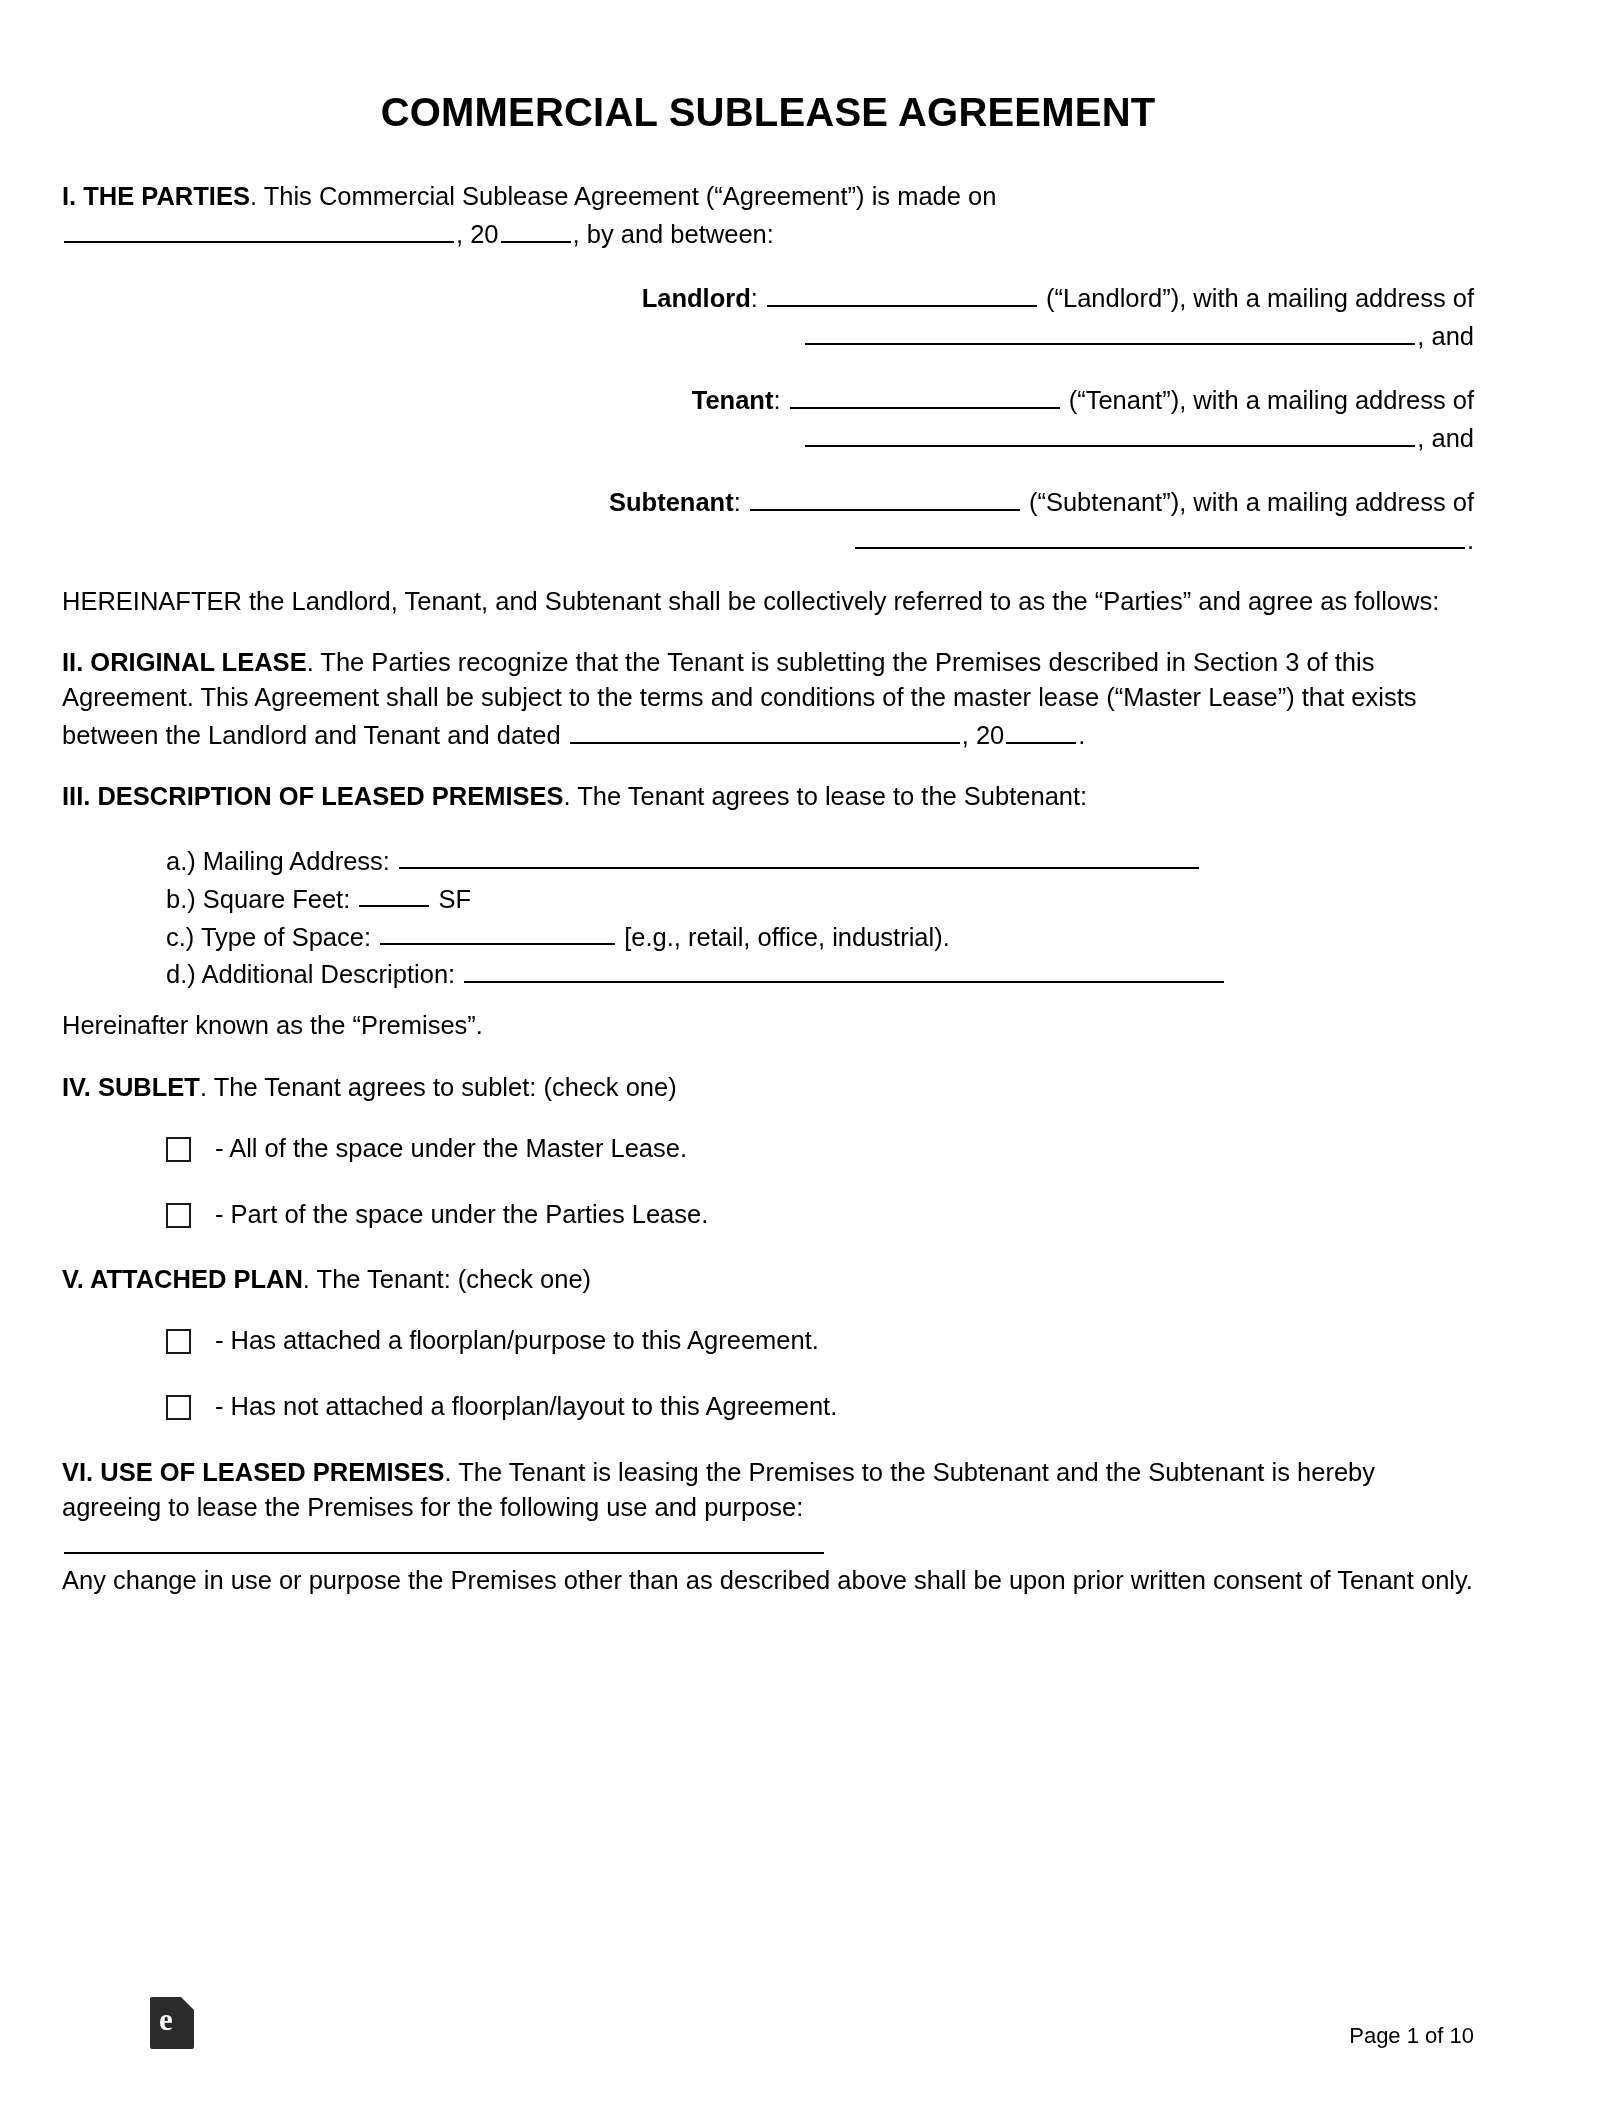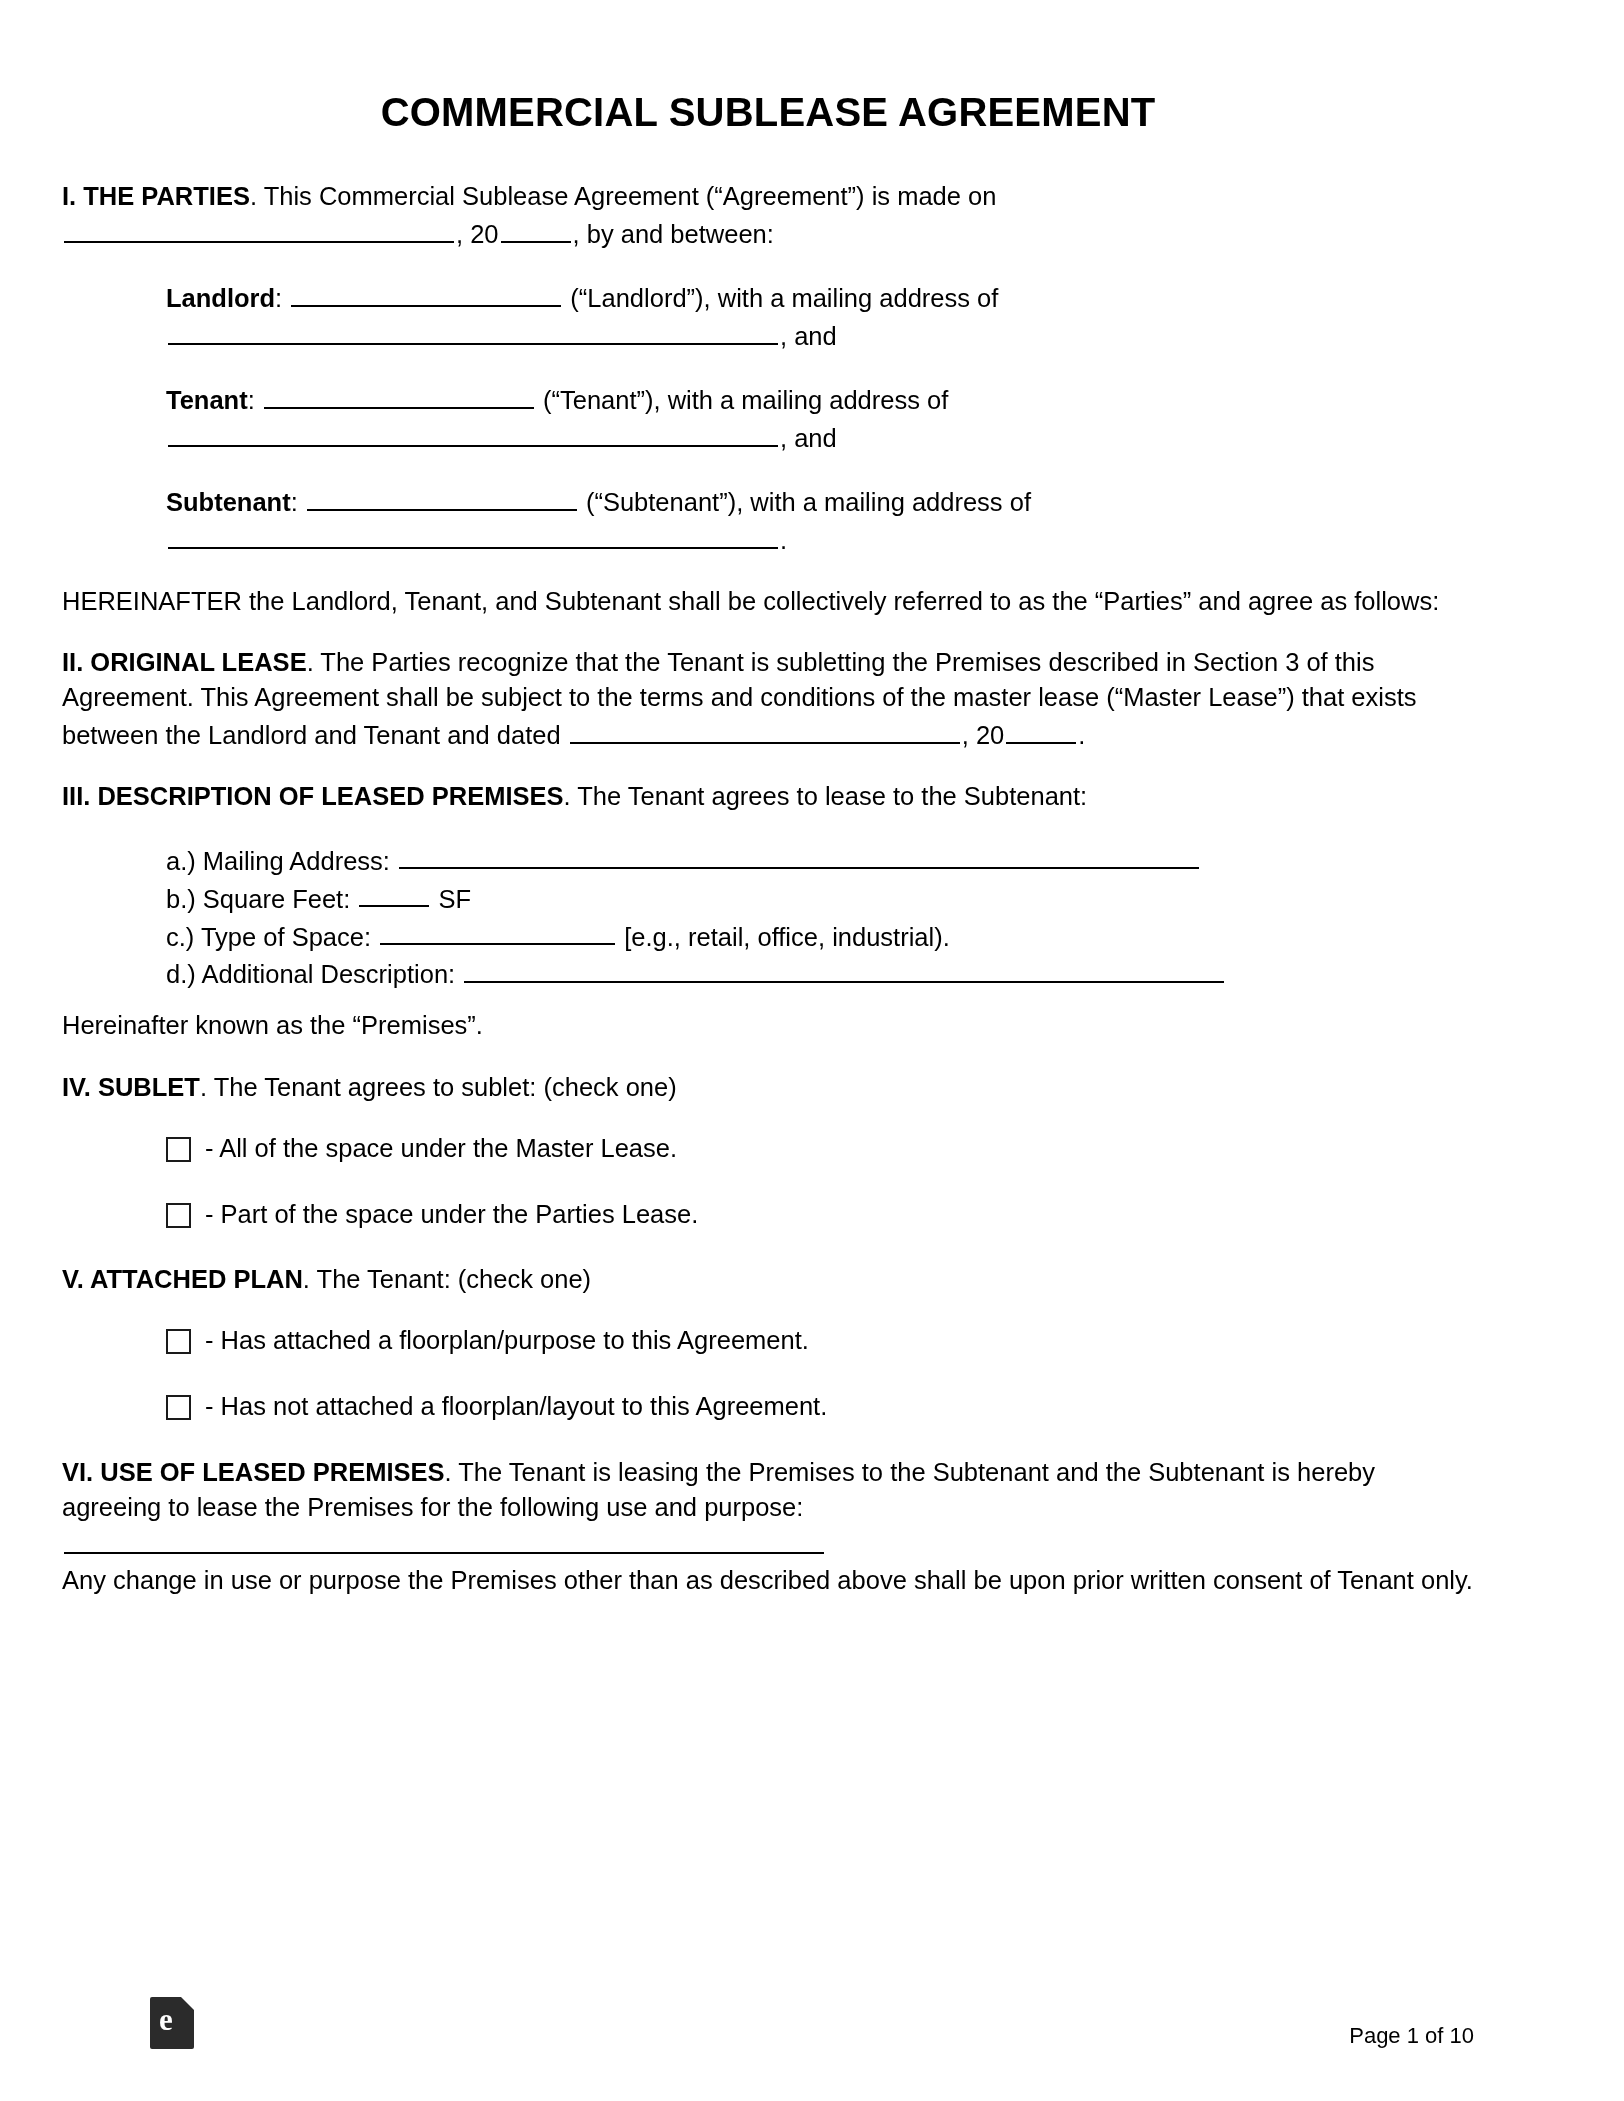--- a/index.html
+++ b/index.html
@@ -33,20 +33,21 @@
     font-size: 25.5px;
     line-height: 1.38;
     margin: 0 0 26px 0;
     text-align: left;
   }
   .para.tight {
     margin-bottom: 0;
   }
   .indent {
     margin-left: 104px;
+    text-align: right;
   }
   .indent-list {
     margin-left: 104px;
     font-size: 25.5px;
     line-height: 1.42;
   }
   .sec {
     font-weight: bold;
   }
   .lbl {
@@ -65,21 +66,21 @@
   .b-xl { width: 390px; }
   .b-full { width: 760px; }
   .b-full2 { width: 800px; }
   .b-addr { width: 610px; }
   .checkline {
     font-size: 25.5px;
     line-height: 1.4;
     margin: 0 0 30px 104px;
     display: flex;
     align-items: flex-start;
-    gap: 14px;
+    gap: 24px;
   }
   .cbox {
     display: inline-block;
     width: 21px;
     height: 21px;
     border: 2.5px solid #1a1a1a;
     margin-top: 6px;
     flex: 0 0 auto;
     background: #fff;
   }

